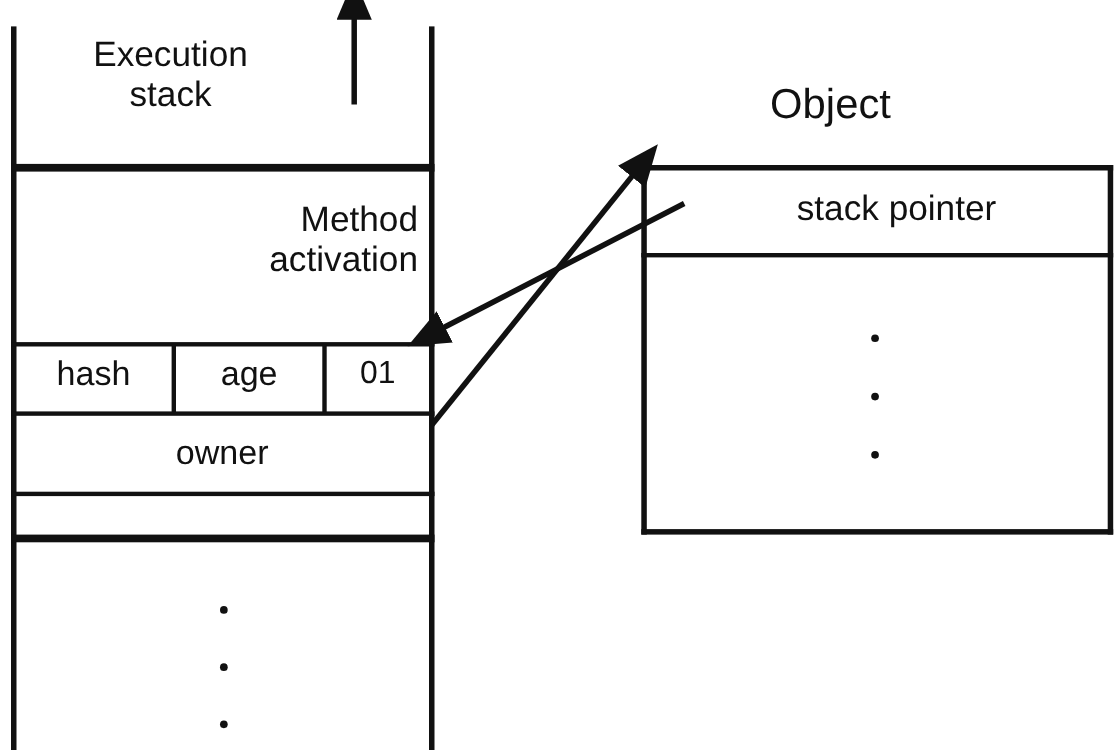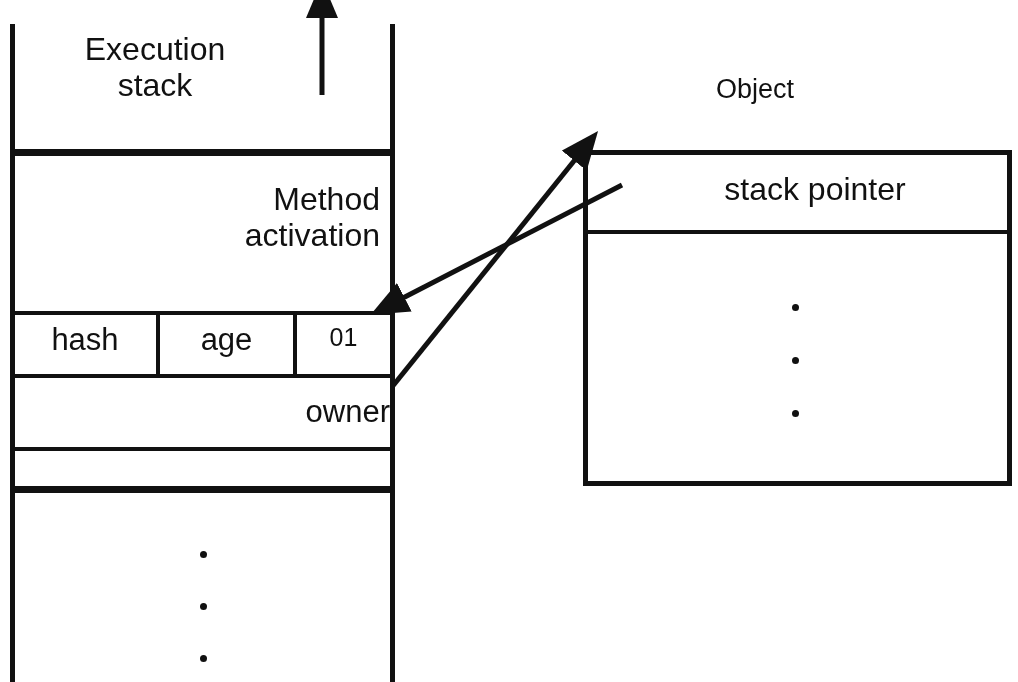--- a/index.html
+++ b/index.html
@@ -78,38 +78,38 @@
     <div class="label" style="left:30px; top:158px; width:350px; font-size:32px;text-align:right;">Method
 activation</div>
 
     <div class="hline rule-thin" style="top:287px;"></div>
 
     <div class="cell-div" style="left:156px; top:289px; height:63px;"></div>
     <div class="cell-div" style="left:293px; top:289px; height:63px;"></div>
 
     <div class="label" style="left:14px; top:299px; width:142px; font-size:31px;">hash</div>
     <div class="label" style="left:160px; top:299px; width:133px; font-size:31px;">age</div>
-    <div class="label" style="left:297px; top:299px; width:93px; font-size:25px;">01</div>
+    <div class="label" style="left:297px; top:299px; width:93px; font-size:29px;">01</div>
 
     <div class="hline rule-thin" style="top:350px;"></div>
 
-    <div class="label" style="left:14px; top:371px; width:376px; font-size:31px;text-align:right;">owner</div>
+    <div class="label" style="left:14px; top:371px; width:376px; font-size:31px;">owner</div>
 
     <div class="hline rule-thin" style="top:423px;"></div>
 
     <div class="label" style="left:14px; top:432px; width:376px; font-size:28px;"></div>
 
     <div class="hline rule-thick" style="top:462px;"></div>
 
     <div class="dot" style="left:200px; top:527px;"></div>
     <div class="dot" style="left:200px; top:579px;"></div>
     <div class="dot" style="left:200px; top:631px;"></div>
   </div>
 
-  <div class="label" style="left:630px; top:74px; width:250px; font-size:27px;">Object</div>
+  <div class="label" style="left:630px; top:74px; width:250px; font-size:38px;">Object</div>
 
   <div id="object-box">
     <div class="obj-edge" style="left:0;    top:0;    width:429px; height:5px;"></div>
     <div class="obj-edge" style="left:0;    top:331px;width:429px; height:5px;"></div>
     <div class="obj-edge" style="left:0;    top:0;    width:5px;   height:336px;"></div>
     <div class="obj-edge" style="left:424px;top:0;    width:5px;   height:336px;"></div>
 
     <div class="obj-edge" style="left:0; top:80px; width:429px; height:4px;"></div>
 
     <div class="label" style="left:0; top:22px; width:464px; font-size:32px;">stack pointer</div>

